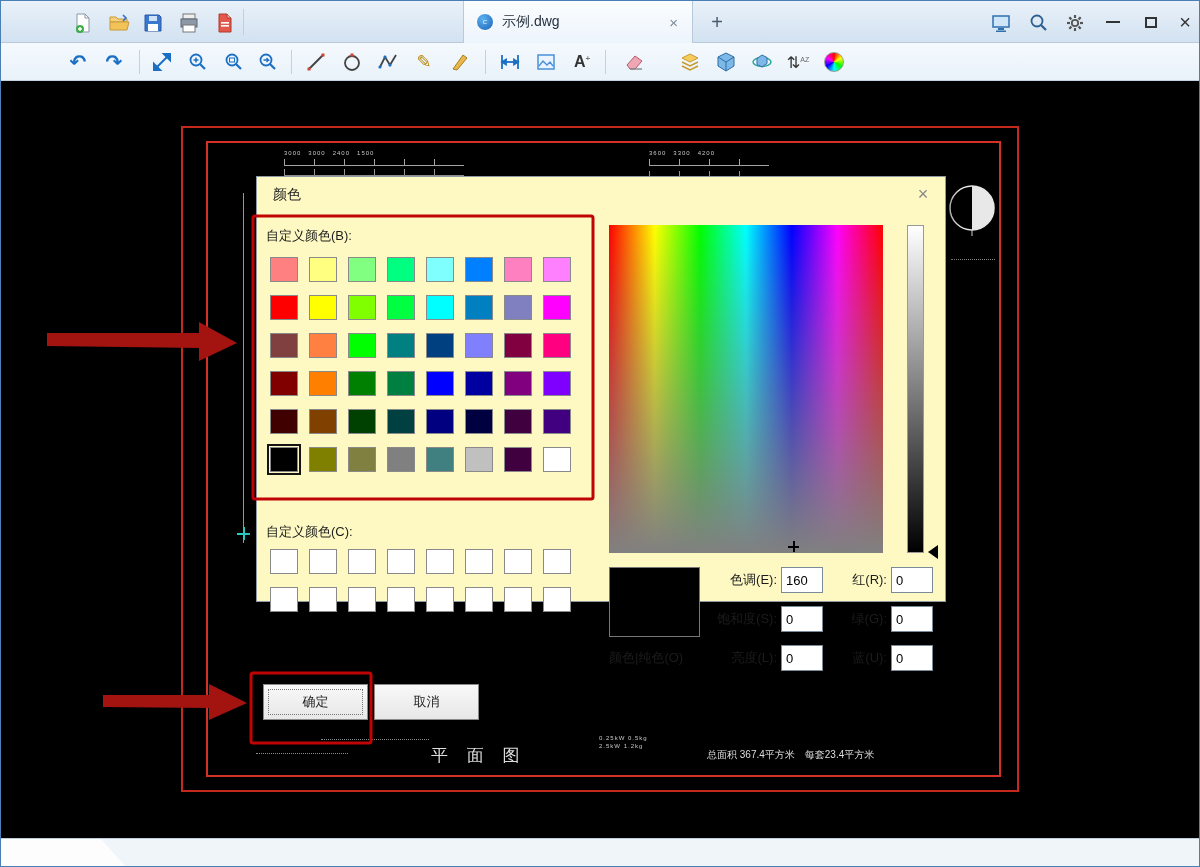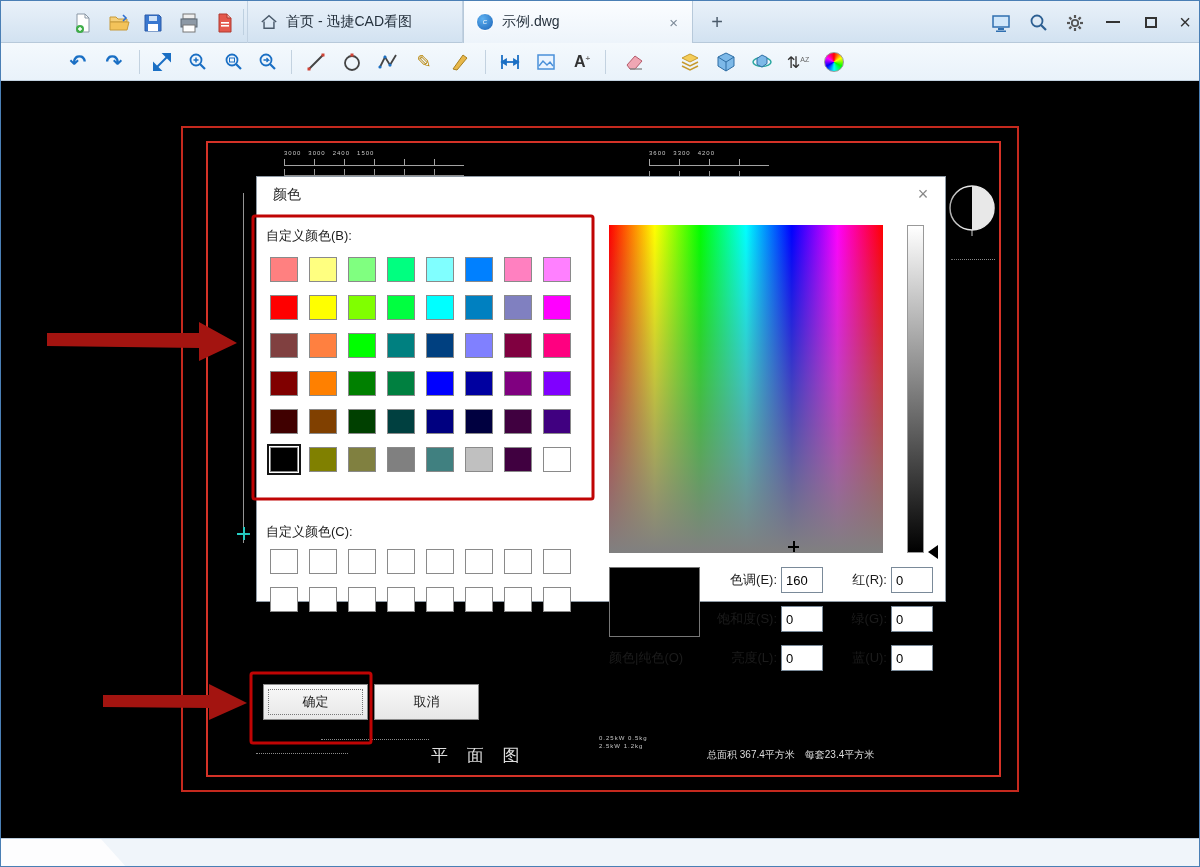--- a/index.html
+++ b/index.html
@@ -49,21 +49,21 @@
            background-image:repeating-linear-gradient(to right,#a8a8a8 0 1px,transparent 1px 30px); }
   .cadtext { position:absolute; color:#ddd; white-space:nowrap; }
   .dotline { position:absolute; border-top:1px dotted #8a8a8a; }
   .vline { position:absolute; width:1px; background:#9a9a9a; }
   .teal-cross { position:absolute; width:13px; height:13px; }
   .teal-cross::before { content:""; position:absolute; left:0; top:6px; width:13px; height:1.5px; background:#27d0c6; }
   .teal-cross::after  { content:""; position:absolute; left:6px; top:0; width:1.5px; height:13px; background:#27d0c6; }
 
   
   .dialog { position:absolute; left:255px; top:175px; width:690px; height:426px;
-            background:#ffffff; border:1px solid #8f9aa5; box-shadow:3px 5px 18px rgba(0,0,0,.6); z-index:10; }
+            background:#fef9c3; border:1px solid #8f9aa5; box-shadow:3px 5px 18px rgba(0,0,0,.6); z-index:10; }
   .dlg-title { position:absolute; left:16px; top:9px; font-size:14px; color:#222; }
   .dlg-close { position:absolute; right:10px; top:5px; width:24px; height:24px; display:flex;
                align-items:center; justify-content:center; font-size:18px; color:#888; }
   .dlg-label { position:absolute; font-size:13px; color:#1c1c1c; }
   .swgrid { position:absolute; display:grid; grid-template-columns:repeat(8,28px);
             column-gap:11px; row-gap:13px; }
   .swatch { width:28px; height:25px; border:1px solid #8a8a8a; }
   .swatch.selected { outline:2px solid #151515; outline-offset:1px; }
   .btn { position:absolute; background:linear-gradient(#f8f8f8,#e7e7e7); border:1px solid #8a8a8a;
          font-size:13px; color:#1c1c1c; display:flex; align-items:center; justify-content:center; }
@@ -141,27 +141,20 @@
     <div class="qicon" style="left:210px">
       <svg width="22" height="22" viewBox="0 0 22 22">
           <path d="M5 2h8l4 4v14H5z" fill="#e4584c" stroke="#b03a31"></path>
           <path d="M13 2v4h4" fill="#f0a9a2" stroke="#b03a31"></path>
           <rect x="7" y="10" width="8" height="1.6" fill="#fff"></rect>
           <rect x="7" y="13" width="8" height="1.6" fill="#fff"></rect>
         </svg>
     </div>
     <div class="tb-vsep" style="left:242px"></div>
 
-    <div class="tab inactive" style="left:246px;width:216px">
-      <svg width="18" height="18" viewBox="0 0 20 20">
-          <path d="M2 10 L10 3 L18 10" fill="none" stroke="#4a5a6a" stroke-width="1.6"></path>
-          <path d="M4.5 9.5V17h11V9.5" fill="none" stroke="#4a5a6a" stroke-width="1.6"></path>
-        </svg>
-      <span>首页 - 迅捷CAD看图</span>
-    </div>
     <div class="tab active" style="left:462px;width:230px">
       <span class="cad-mini">C</span>
       <span>示例.dwg</span>
       <span class="close-x">×</span>
     </div>
     <div class="newtab" style="left:704px">+</div>
 
     <div class="qicon" style="left:986px;top:8px">
       <svg width="22" height="22" viewBox="0 0 22 22">
           <rect x="3" y="4" width="16" height="11" fill="#cfe6fa" stroke="#2f6fb0" stroke-width="1.5"></rect>

